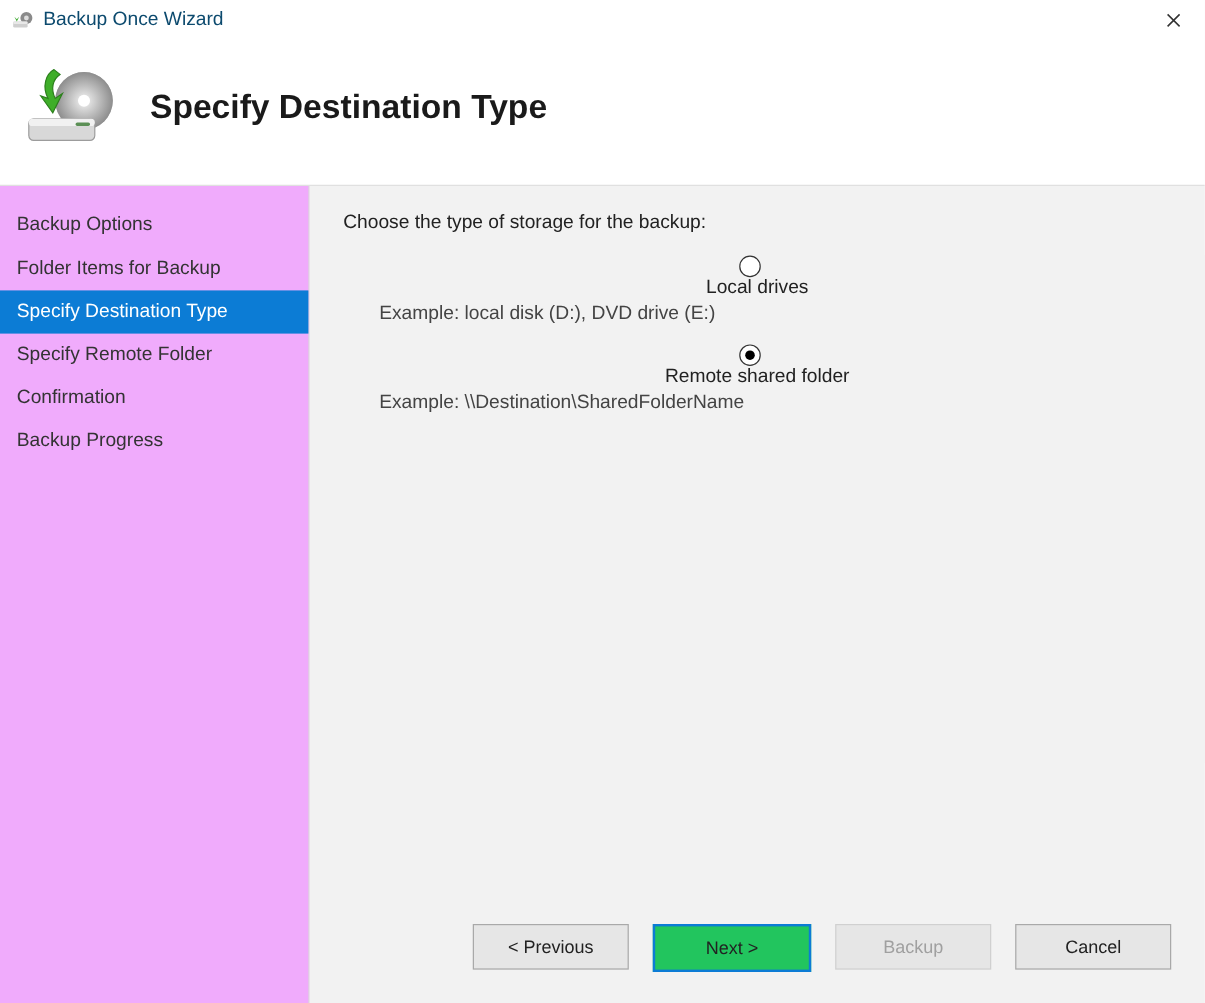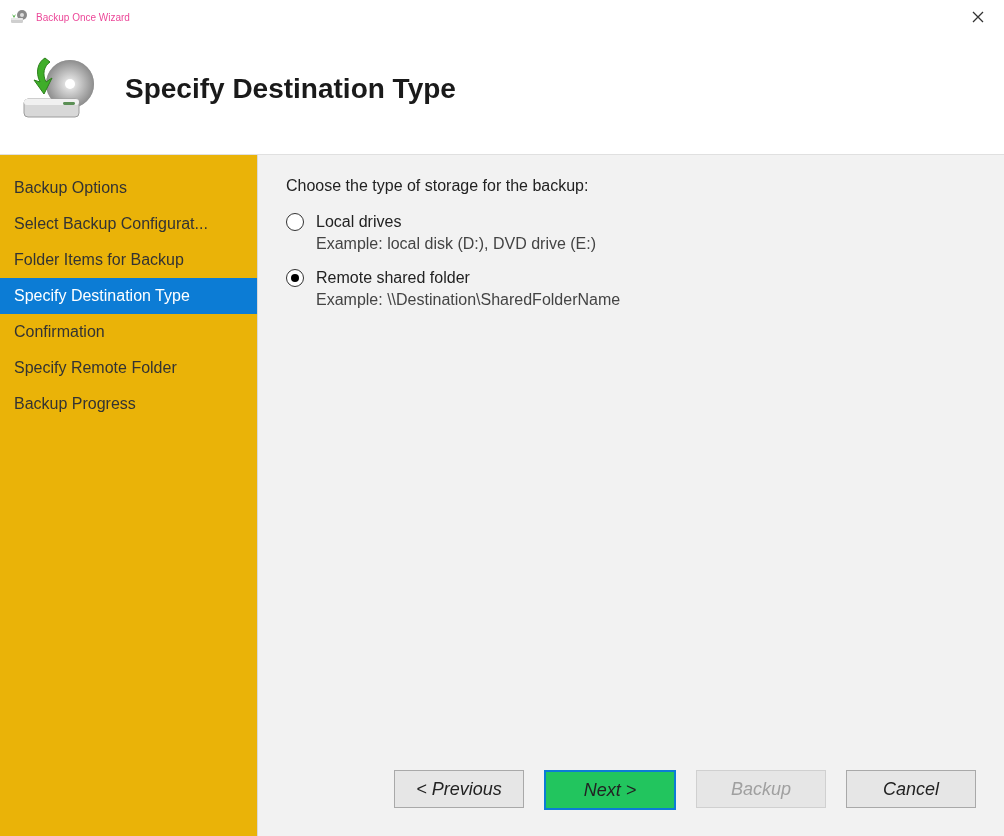--- a/index.html
+++ b/index.html
@@ -19,21 +19,21 @@
     height:34px;
     display:flex;
     align-items:center;
     padding:0 10px 0 10px;
     background:#fff;
   }
   .titlebar .app-icon{
     width:18px;height:18px;margin-right:8px;
     display:inline-flex;align-items:center;justify-content:center;
   }
-  .titlebar .title{font-size:10px;color:#ec4899;}
+  .titlebar .title{font-size:16px;color:#0c4a6e;}
   .titlebar .spacer{flex:1;}
   .titlebar .close{
     width:32px;height:32px;
     display:flex;align-items:center;justify-content:center;
     font-size:16px;color:#333;
     cursor:pointer;
   }
   
   .header{
     display:flex;
@@ -55,21 +55,21 @@
   
   .split{
     flex:1;
     display:flex;
     background:#f2f2f2;
     border-top:1px solid #e0e0e0;
     min-height:0;
   }
   .sidebar{
     width:257px;
-    background:#eab308;
+    background:#f0abfc;
     border-right:1px solid #d9d9d9;
     padding-top:15px;
   }
   .side-item{
     padding:6px 14px;
     font-size:16px;
     color:#333;
     white-space:nowrap;
     overflow:hidden;
     text-overflow:ellipsis;
@@ -90,20 +90,21 @@
     flex:1;
     padding:22px 28px;
     font-size:16px;
     overflow:auto;
   }
   .prompt{margin-bottom:18px;}
   .option-row{
     display:flex;
     align-items:center;
     margin-top:4px;
+    flex-direction:column;
   }
   .radio{
     width:16px;height:16px;
     border:1.5px solid #333;
     border-radius:50%;
     margin-right:12px;
     position:relative;
     background:#fff;
     flex-shrink:0;
   }
@@ -125,27 +126,26 @@
     padding:18px 28px 26px 0;
     display:flex;
     justify-content:flex-end;
     gap:20px;
   }
   .btn{
     width:128px;
     height:36px;
     background:#e6e6e6;
     border:1px solid #a9a9a9;
-    font-size:18px;
+    font-size:15px;
     display:flex;
     align-items:center;
     justify-content:center;
     cursor:pointer;
     user-select:none;
-    font-style:italic;
   }
   .btn.default{
     background:#22c55e;
     border:2px solid #0c7cd5;
   }
   .btn.disabled{
     color:#a0a0a0;
     border-color:#d0d0d0;
     background:#e6e6e6;
     cursor:default;
@@ -191,25 +191,24 @@
       <path d="M25 4 C18 8 15 18 20 28 L14 26 L24 40 L32 24 L26 28 C22 20 24 12 30 8 Z" fill="#3fae29" stroke="#2c7f1c" stroke-width="1"></path>
     </svg>
   </div>
   <h1>Specify Destination Type</h1>
 </div>
 
 <div class="split">
 
   <div class="sidebar">
     <div class="side-item">Backup Options</div>
-    <div class="side-item">Select Backup Configurat...</div>
     <div class="side-item">Folder Items for Backup</div>
     <div class="side-item selected">Specify Destination Type</div>
+    <div class="side-item">Specify Remote Folder</div>
     <div class="side-item">Confirmation</div>
-    <div class="side-item">Specify Remote Folder</div>
     <div class="side-item">Backup Progress</div>
   </div>
 
   <div class="content">
     <div class="content-inner">
       <div class="prompt">Choose the type of storage for the backup:</div>
 
       <div class="option-row">
         <span class="radio"></span>
         <span>Local drives</span>

